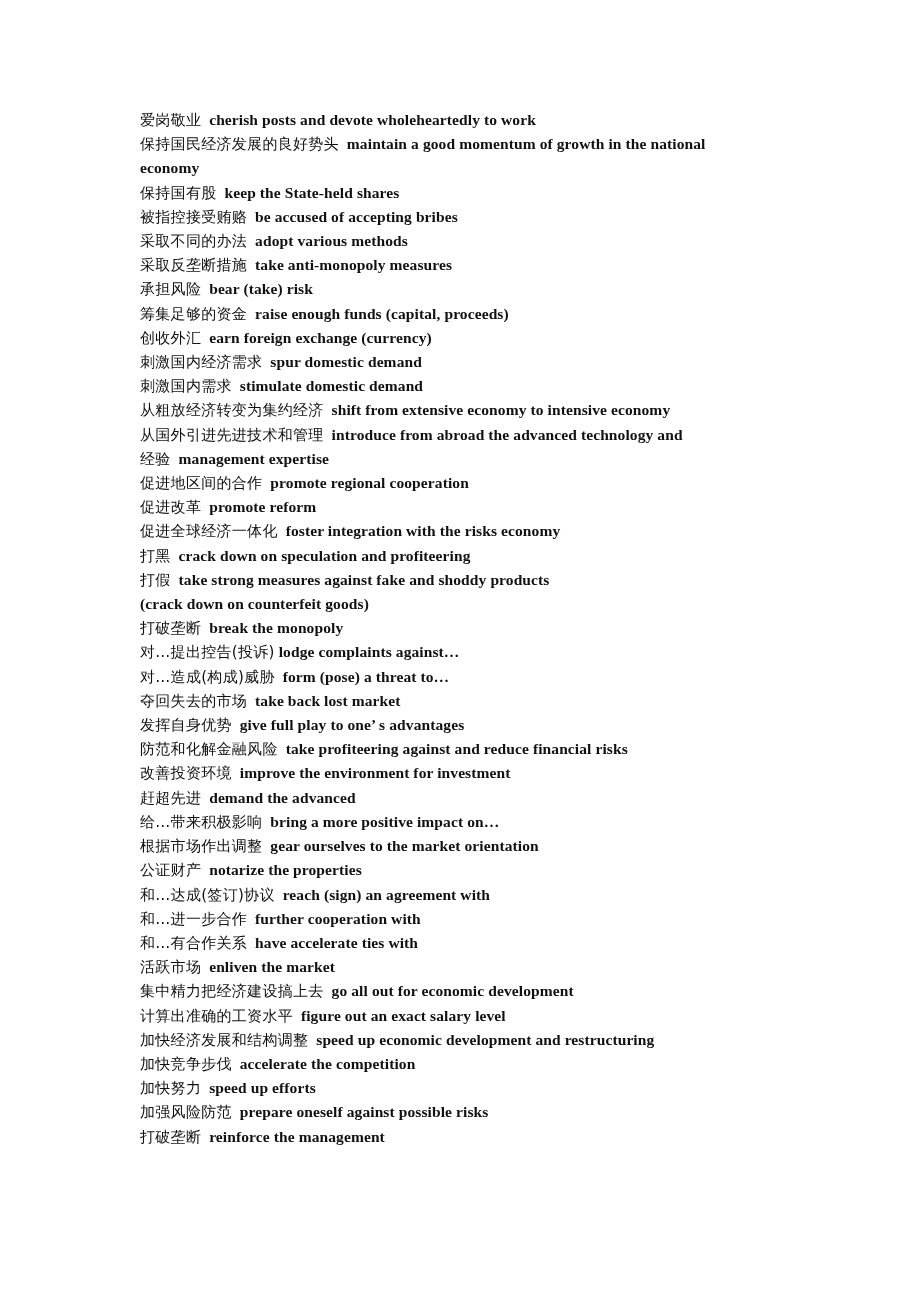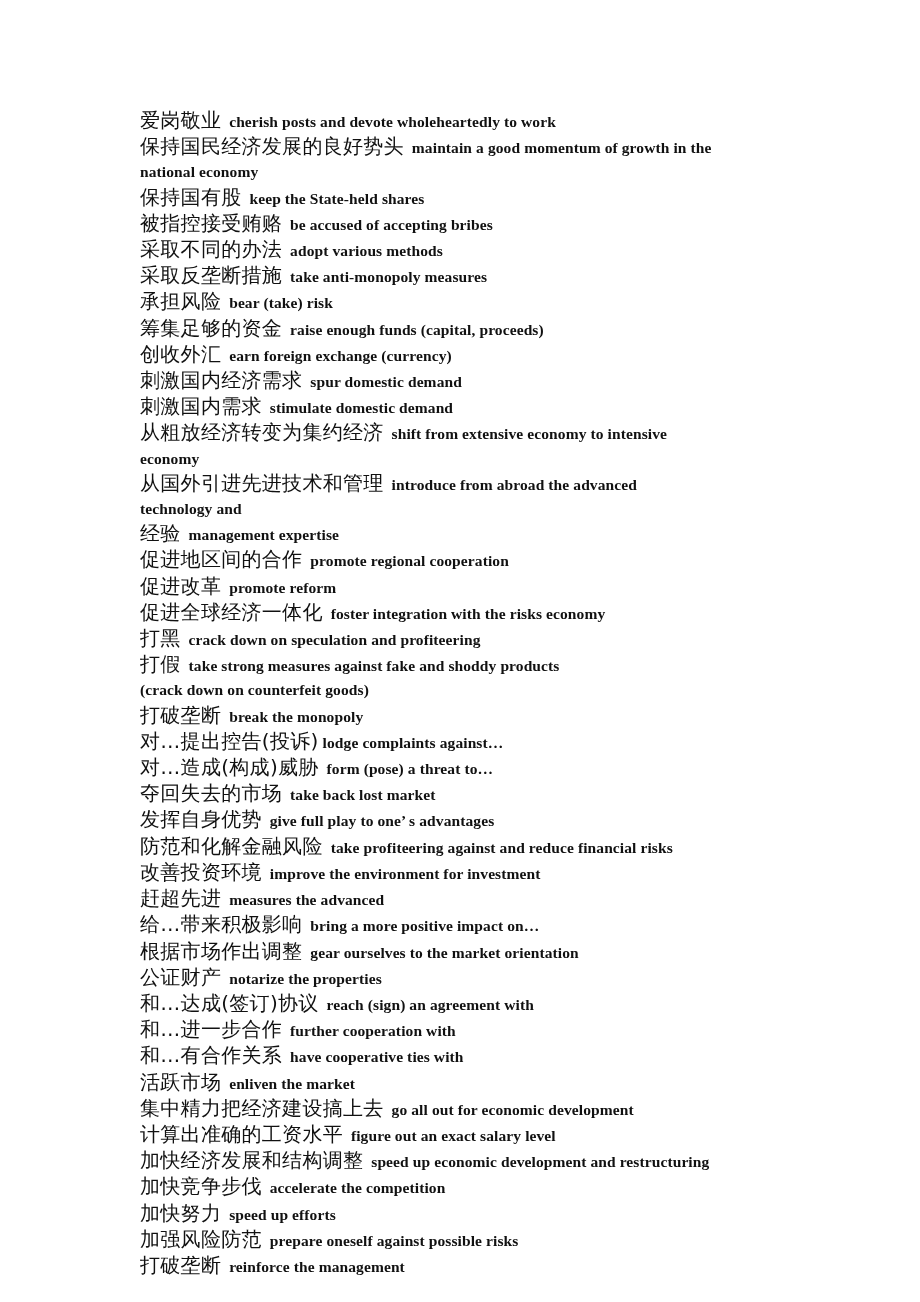--- a/index.html
+++ b/index.html
@@ -29,21 +29,21 @@
   .entry-line {
     font-size: 15.5px;
     line-height: 24.2px;
     color: #111111;
     white-space: normal;
     text-align: left;
     letter-spacing: 0.1px;
   }
   .cn {
     font-family: "DejaVu Sans", "Liberation Sans", sans-serif;
-    font-size: 20px;
+    font-size: 15px;
     letter-spacing: 0.3px;
   }
   .en {
     font-family: "Liberation Serif", "DejaVu Serif", serif;
     font-size: 15.5px;
     font-weight: bold;
   }
   .gap-wide::before { content: "\00a0\00a0"; }
   .gap-narrow::before { content: "\00a0"; }
 </style>
@@ -72,27 +72,27 @@
       <div class="entry-line"><span class="cn">打黑</span><span class="en gap-wide">crack down on speculation and profiteering</span></div>
       <div class="entry-line"><span class="cn">打假</span><span class="en gap-wide">take strong measures against fake and shoddy products</span></div>
       <div class="entry-line"><span class="en">(crack down on counterfeit goods)</span></div>
       <div class="entry-line"><span class="cn">打破垄断</span><span class="en gap-wide">break the monopoly</span></div>
       <div class="entry-line"><span class="cn">对…提出控告(投诉)</span><span class="en gap-narrow">lodge complaints against…</span></div>
       <div class="entry-line"><span class="cn">对…造成(构成)威胁</span><span class="en gap-wide">form (pose) a threat to…</span></div>
       <div class="entry-line"><span class="cn">夺回失去的市场</span><span class="en gap-wide">take back lost market</span></div>
       <div class="entry-line"><span class="cn">发挥自身优势</span><span class="en gap-wide">give full play to one’ s advantages</span></div>
       <div class="entry-line"><span class="cn">防范和化解金融风险</span><span class="en gap-wide">take profiteering against and reduce financial risks</span></div>
       <div class="entry-line"><span class="cn">改善投资环境</span><span class="en gap-wide">improve the environment for investment</span></div>
-      <div class="entry-line"><span class="cn">赶超先进</span><span class="en gap-wide">measures the advanced</span></div>
+      <div class="entry-line"><span class="cn">赶超先进</span><span class="en gap-wide">demand the advanced</span></div>
       <div class="entry-line"><span class="cn">给…带来积极影响</span><span class="en gap-wide">bring a more positive impact on…</span></div>
       <div class="entry-line"><span class="cn">根据市场作出调整</span><span class="en gap-wide">gear ourselves to the market orientation</span></div>
       <div class="entry-line"><span class="cn">公证财产</span><span class="en gap-wide">notarize the properties</span></div>
       <div class="entry-line"><span class="cn">和…达成(签订)协议</span><span class="en gap-wide">reach (sign) an agreement with</span></div>
       <div class="entry-line"><span class="cn">和…进一步合作</span><span class="en gap-wide">further cooperation with</span></div>
-      <div class="entry-line"><span class="cn">和…有合作关系</span><span class="en gap-wide">have cooperative ties with</span></div>
+      <div class="entry-line"><span class="cn">和…有合作关系</span><span class="en gap-wide">have accelerate ties with</span></div>
       <div class="entry-line"><span class="cn">活跃市场</span><span class="en gap-wide">enliven the market</span></div>
       <div class="entry-line"><span class="cn">集中精力把经济建设搞上去</span><span class="en gap-wide">go all out for economic development</span></div>
       <div class="entry-line"><span class="cn">计算出准确的工资水平</span><span class="en gap-wide">figure out an exact salary level</span></div>
       <div class="entry-line"><span class="cn">加快经济发展和结构调整</span><span class="en gap-wide">speed up economic development and restructuring</span></div>
       <div class="entry-line"><span class="cn">加快竞争步伐</span><span class="en gap-wide">accelerate the competition</span></div>
       <div class="entry-line"><span class="cn">加快努力</span><span class="en gap-wide">speed up efforts</span></div>
       <div class="entry-line"><span class="cn">加强风险防范</span><span class="en gap-wide">prepare oneself against possible risks</span></div>
       <div class="entry-line"><span class="cn">打破垄断</span><span class="en gap-wide">reinforce the management</span></div>
     </div>
 </div>

